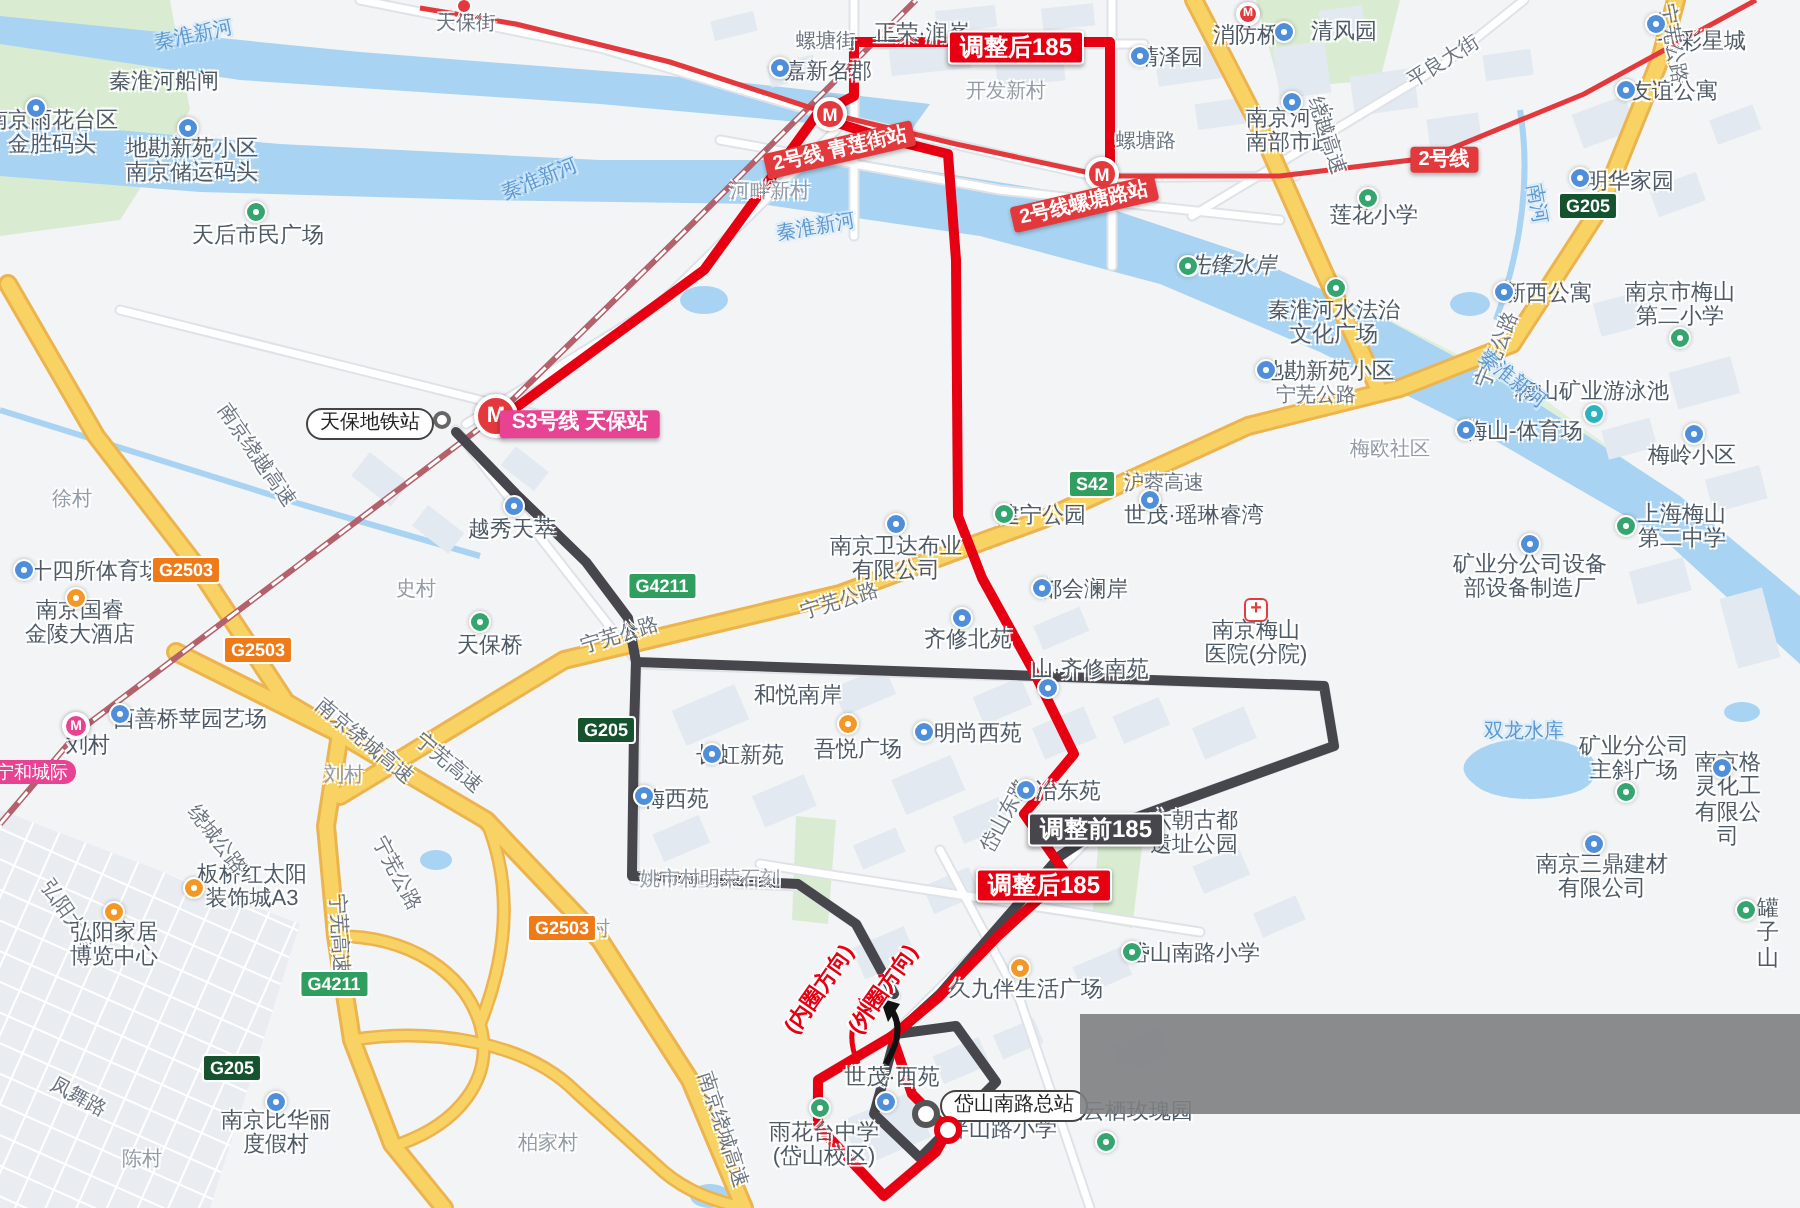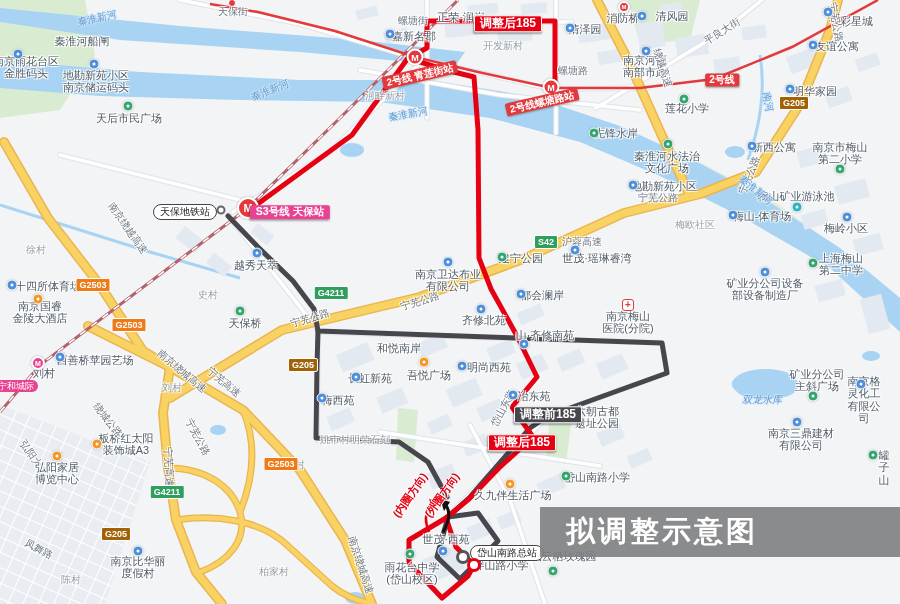--- a/index.html
+++ b/index.html
@@ -25,21 +25,21 @@
   .badge-s3{background:#e84393;color:#fff;font-size:10.5px;font-weight:bold;white-space:nowrap;
        padding:1px 6px;border-radius:2px;z-index:6;box-shadow:0 1px 2px rgba(0,0,0,.3);}
   .badge-line{background:#e84393;color:#fff;font-size:9px;white-space:nowrap;
        padding:1px 4px;border-radius:7px;z-index:5;}
   .bubble{background:#fff;border:1.5px solid #444;border-radius:9px;color:#222;font-size:10px;
        white-space:nowrap;padding:0 6px;line-height:14px;z-index:6;}
   .dir-label{color:#e60012;font-size:11px;font-weight:bold;white-space:nowrap;z-index:5;
        text-shadow:1px 1px 0 #fff,-1px -1px 0 #fff;}
   .rn{color:#fff;font-size:9px;font-weight:bold;white-space:nowrap;padding:0 3px;line-height:12px;
        border:1px solid #fff;border-radius:2px;z-index:5;}
-  .rn-red{background:#a16207;} .rn-green{background:#2f9e5f;} .rn-orange{background:#ef7b18;}
+  .rn-red{background:#14532d;} .rn-green{background:#2f9e5f;} .rn-orange{background:#ef7b18;}
   .icon{position:absolute;transform:translate(-50%,-50%);border-radius:50%;box-sizing:border-box;
        display:flex;align-items:center;justify-content:center;z-index:4;pointer-events:none;}
   .ic-m{width:17px;height:17px;background:#e4393c;border:2px solid #fff;color:#fff;font-size:9px;
        font-weight:bold;box-shadow:0 0 2px rgba(0,0,0,.35);}
   .ic-mbig{width:22px;height:22px;font-size:11px;}
   .ic-msm{width:12px;height:12px;font-size:6px;}
   .ic-mpink{width:14px;height:14px;background:#e84393;font-size:7px;}
   .ic-dot{width:8px;height:8px;background:#e4393c;border:1.5px solid #fff;}
   .ic-poi{width:11px;height:11px;border:1.5px solid #fff;box-shadow:0 0 2px rgba(0,0,0,.25);position:absolute;}
   .ic-poi::after{content:"";width:3px;height:3px;border-radius:50%;background:#fff;}
@@ -214,42 +214,42 @@
       <div class="lbl place-label" style="left: 837px; top: 46px; transform: translate(-50%, -50%) rotate(0deg);">友谊公寓</div>
       <div class="lbl road-label" style="left: 722px; top: 31px; transform: translate(-50%, -50%) rotate(-32deg);">平良大街</div>
       <div class="lbl place-label" style="left: 645px; top: 66px; transform: translate(-50%, -50%) rotate(0deg);">南京河西
 南部市政</div>
       <div class="lbl place-label" style="left: 815px; top: 91px; transform: translate(-50%, -50%) rotate(0deg);">明华家园</div>
       <div class="lbl place-label" style="left: 687px; top: 108px; transform: translate(-50%, -50%) rotate(0deg);">莲花小学</div>
       <div class="lbl water-label" style="left: 768px; top: 102px; transform: translate(-50%, -50%) rotate(80deg);">南河</div>
       <div class="lbl road-label" style="left: 573px; top: 71px; transform: translate(-50%, -50%) rotate(0deg);">螺塘路</div>
       <div class="lbl area-label" style="left: 385px; top: 96px; transform: translate(-50%, -50%) rotate(0deg);">河畔新村</div>
       <div class="lbl water-label" style="left: 408px; top: 114px; transform: translate(-50%, -50%) rotate(-10deg);">秦淮新河</div>
-      <div class="lbl place-label" style="left: 616px; top: 133px; transform: translate(-50%, -50%) rotate(0deg);">先锋水岸</div>
+      <div class="lbl place-label" style="left: 616px; top: 133px; transform: translate(-50%, -50%) rotate(0deg); font-style: italic;">先锋水岸</div>
       <div class="lbl place-label" style="left: 667px; top: 162px; transform: translate(-50%, -50%) rotate(0deg);">秦淮河水法治
 文化广场</div>
       <div class="lbl place-label" style="left: 774px; top: 147px; transform: translate(-50%, -50%) rotate(0deg); text-align: right;">新西公寓</div>
       <div class="lbl place-label" style="left: 840px; top: 153px; transform: translate(-50%, -50%) rotate(0deg);">南京市梅山
 第二小学</div>
       <div class="lbl place-label" style="left: 664px; top: 186px; transform: translate(-50%, -50%) rotate(0deg);">地勘新苑小区</div>
       <div class="lbl road-label" style="left: 658px; top: 198px; transform: translate(-50%, -50%) rotate(0deg);">宁芜公路</div>
       <div class="lbl road-label" style="left: 749px; top: 175px; transform: translate(-50%, -50%) rotate(-68deg);">宁芜公路</div>
       <div class="lbl place-label" style="left: 796px; top: 196px; transform: translate(-50%, -50%) rotate(0deg);">梅山矿业游泳池</div>
       <div class="lbl water-label" style="left: 756px; top: 190px; transform: translate(-50%, -50%) rotate(38deg);">秦淮新河</div>
       <div class="lbl place-label" style="left: 846px; top: 228px; transform: translate(-50%, -50%) rotate(0deg);">梅岭小区</div>
       <div class="lbl place-label" style="left: 762px; top: 216px; transform: translate(-50%, -50%) rotate(0deg);">梅山-体育场</div>
       <div class="lbl area-label" style="left: 695px; top: 225px; transform: translate(-50%, -50%) rotate(0deg);">梅欧社区</div>
       <div class="lbl place-label" style="left: 597px; top: 258px; transform: translate(-50%, -50%) rotate(0deg);">世茂·瑶琳睿湾</div>
       <div class="lbl place-label" style="left: 841px; top: 264px; transform: translate(-50%, -50%) rotate(0deg);">上海梅山
 第二中学</div>
       <div class="lbl place-label" style="left: 765px; top: 289px; transform: translate(-50%, -50%) rotate(0deg);">矿业分公司设备
 部设备制造厂</div>
       <div class="lbl place-label" style="left: 628px; top: 322px; transform: translate(-50%, -50%) rotate(0deg);">南京梅山
 医院(分院)</div>
-      <div class="lbl water-label" style="left: 762px; top: 400px; transform: translate(-50%, -50%) rotate(0deg); font-style: italic;">双龙水库</div>
+      <div class="lbl water-label" style="left: 762px; top: 366px; transform: translate(-50%, -50%) rotate(0deg);">双龙水库</div>
       <div class="lbl place-label" style="left: 817px; top: 380px; transform: translate(-50%, -50%) rotate(0deg);">矿业分公司
 主斜广场</div>
       <div class="lbl place-label" style="left: 864px; top: 400px; transform: translate(-50%, -50%) rotate(0deg);">南京格灵化工
 有限公司</div>
       <div class="lbl place-label" style="left: 801px; top: 439px; transform: translate(-50%, -50%) rotate(0deg);">南京三鼎建材
 有限公司</div>
       <div class="lbl place-label" style="left: 884px; top: 467px; transform: translate(-50%, -50%) rotate(0deg);">罐子山</div>
       <div class="lbl road-label" style="left: 663px; top: 68px; transform: translate(-50%, -50%) rotate(72deg);">绕越高速</div>
       <div class="lbl road-label" style="left: 836px; top: 22px; transform: translate(-50%, -50%) rotate(80deg);">宁芜公路</div>
       <div class="lbl badge-m2" style="left: 722px; top: 80px; transform: translate(-50%, -50%) rotate(0deg);">2号线</div>
@@ -382,15 +382,14 @@
       <div class="icon ic-poi c-green" style="left: 410px; top: 554px;"></div>
       <div class="icon ic-poi c-blue" style="left: 443px; top: 551px;"></div>
       <div class="icon ic-poi c-orange" style="left: 57px; top: 456px;"></div>
       <div class="icon ic-poi c-orange" style="left: 97px; top: 444px;"></div>
       <div class="icon ic-poi c-blue" style="left: 138px; top: 551px;"></div>
       <div class="icon ic-term ic-termgray" style="left: 463px; top: 557px;"></div>
       <div class="icon ic-term ic-termred" style="left: 474px; top: 565px;"></div>
     </div>
 
   <div id="title-banner">
-    <span class="title-text">拟调整示意图</span>
   </div>
 </div>
 
 </body></html>

